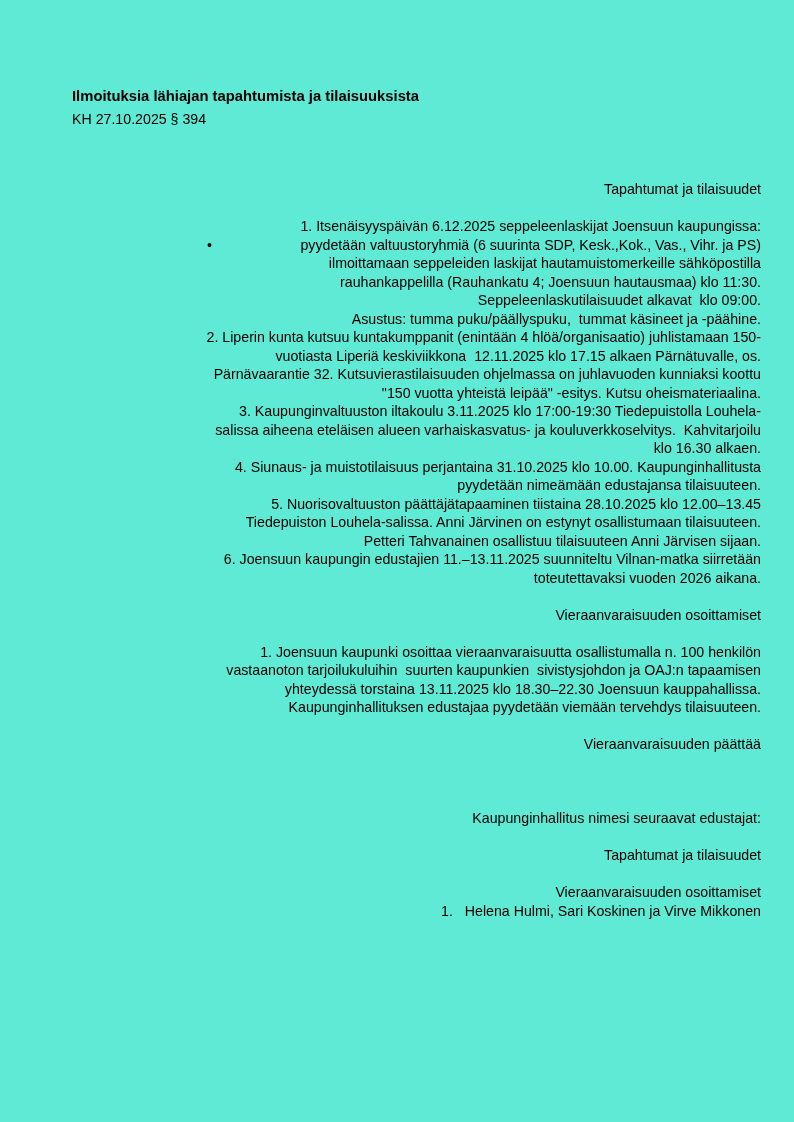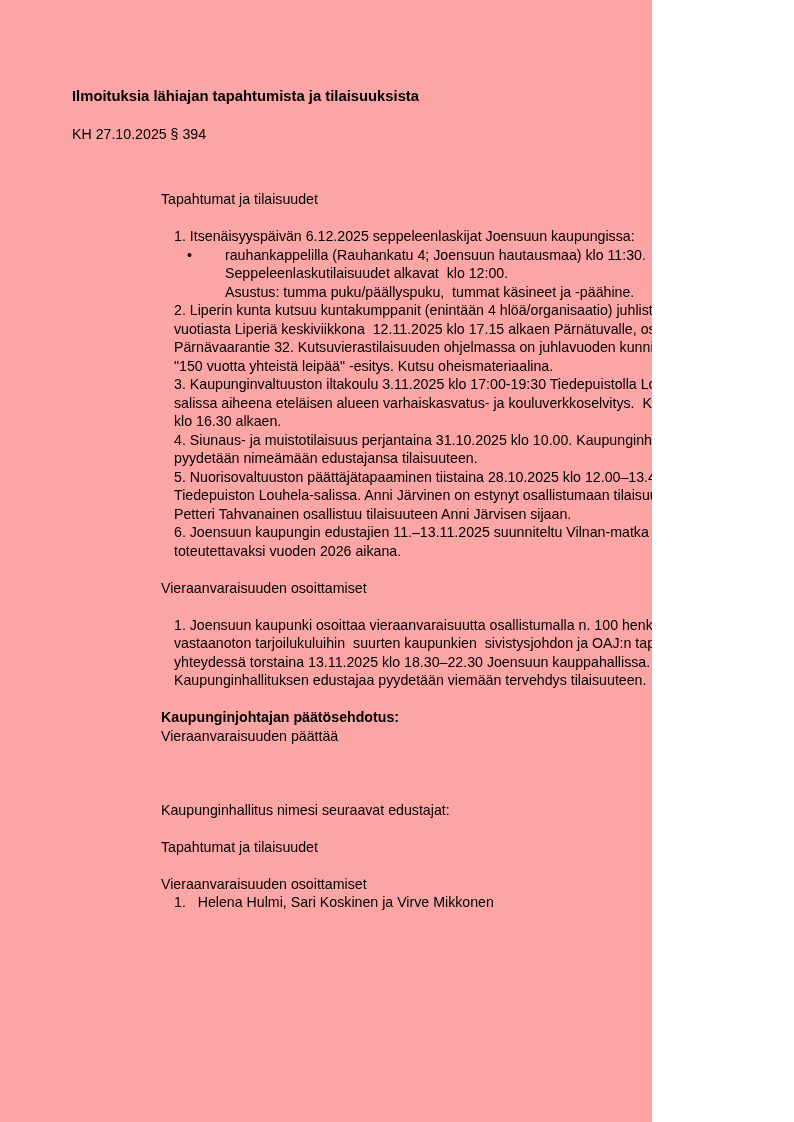--- a/index.html
+++ b/index.html
@@ -1,32 +1,32 @@
 <!DOCTYPE html>
 <html style="--link-color: #31659C;"><head>
 <meta charset="utf-8">
 <style>
   html,body{margin:0;padding:0;background:#ffffff;}
   .page{
     position:relative;
-    width:652px;height:1122px;
-    background:#fca5a5;
+    width:794px;height:1122px;
+    background:#5eead4;
     font-family:"Liberation Sans",sans-serif;
     font-size:14.2px;
     line-height:18.5px;
     color:#000000;
     overflow:hidden;
   }
   .doc-title{
     position:absolute;left:72px;top:87px;
     margin:0;
     font-size:14.8px;font-weight:bold;line-height:18.5px;
   }
-  .doc-ref{position:absolute;left:72px;top:125px;}
-  .content{position:absolute;left:161px;top:190px;width:600px;}
+  .doc-ref{position:absolute;left:72px;top:110px;}
+  .content{position:absolute;left:161px;top:180px;width:600px;text-align:right;}
   .lines{white-space:pre-wrap;margin-left:13px;}
   .gap{height:18.5px;}
   .heading-gap{margin:0 0 18.5px 0;}
   .bullet-row{display:flex;}
   .bullet-marker{width:51px;padding-left:26px;box-sizing:border-box;}
   .bullet-body{flex:1;}
   .bold{font-weight:bold;}
   .email-link{color:var(--link-color,#31659C);text-decoration:underline;cursor:pointer;}
 </style>
 </head>
@@ -40,22 +40,24 @@
 
   <div class="content">
 
     <p class="heading-gap" style="margin:0 0 18.5px 0;">Tapahtumat ja tilaisuudet</p>
 
     <div class="lines">1. Itsenäisyyspäivän 6.12.2025 seppeleenlaskijat Joensuun kaupungissa:</div>
 
     <div class="bullet-row">
       <span class="bullet-marker">•</span>
       <div class="bullet-body">
+        <div class="lines">pyydetään valtuustoryhmiä (6 suurinta SDP, Kesk.,Kok., Vas., Vihr. ja PS)
+ilmoittamaan seppeleiden laskijat hautamuistomerkeille sähköpostilla</div>
         <div class="lines">rauhankappelilla (Rauhankatu 4; Joensuun hautausmaa) klo 11:30.
-Seppeleenlaskutilaisuudet alkavat  klo 12:00.
+Seppeleenlaskutilaisuudet alkavat  klo 09:00.
 Asustus: tumma puku/päällyspuku,  tummat käsineet ja -päähine.</div>
       </div>
     </div>
 
     <div class="lines">2. Liperin kunta kutsuu kuntakumppanit (enintään 4 hlöä/organisaatio) juhlistamaan 150-
 vuotiasta Liperiä keskiviikkona  12.11.2025 klo 17.15 alkaen Pärnätuvalle, os.
 Pärnävaarantie 32. Kutsuvierastilaisuuden ohjelmassa on juhlavuoden kunniaksi koottu
 "150 vuotta yhteistä leipää" -esitys. Kutsu oheismateriaalina.
 3. Kaupunginvaltuuston iltakoulu 3.11.2025 klo 17:00-19:30 Tiedepuistolla Louhela-
 salissa aiheena eteläisen alueen varhaiskasvatus- ja kouluverkkoselvitys.  Kahvitarjoilu
@@ -74,21 +76,20 @@
 
     <div class="gap"></div>
 
     <div class="lines">1. Joensuun kaupunki osoittaa vieraanvaraisuutta osallistumalla n. 100 henkilön
 vastaanoton tarjoilukuluihin  suurten kaupunkien  sivistysjohdon ja OAJ:n tapaamisen
 yhteydessä torstaina 13.11.2025 klo 18.30–22.30 Joensuun kauppahallissa.
 Kaupunginhallituksen edustajaa pyydetään viemään tervehdys tilaisuuteen.</div>
 
     <div class="gap"></div>
 
-    <div class="bold">Kaupunginjohtajan päätösehdotus:</div>
     <div>Vieraanvaraisuuden päättää</div>
 
     <div class="gap"></div>
 
 
     <div class="gap"></div>
 
 
     <div class="gap"></div>
 

